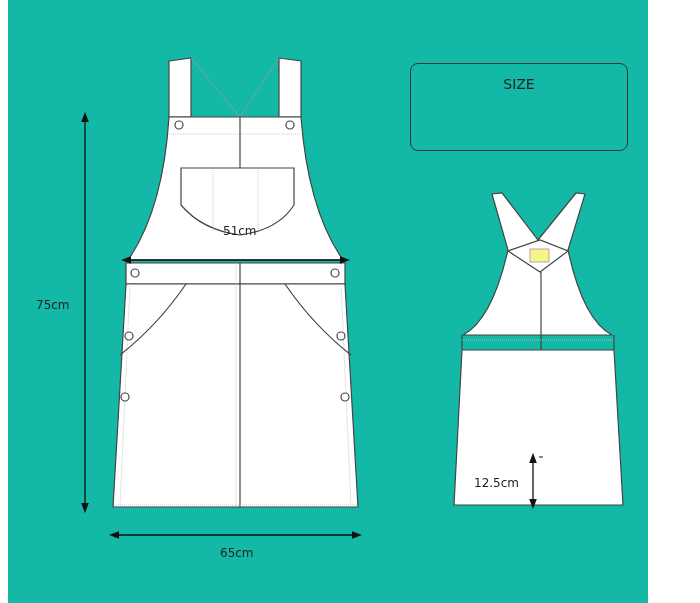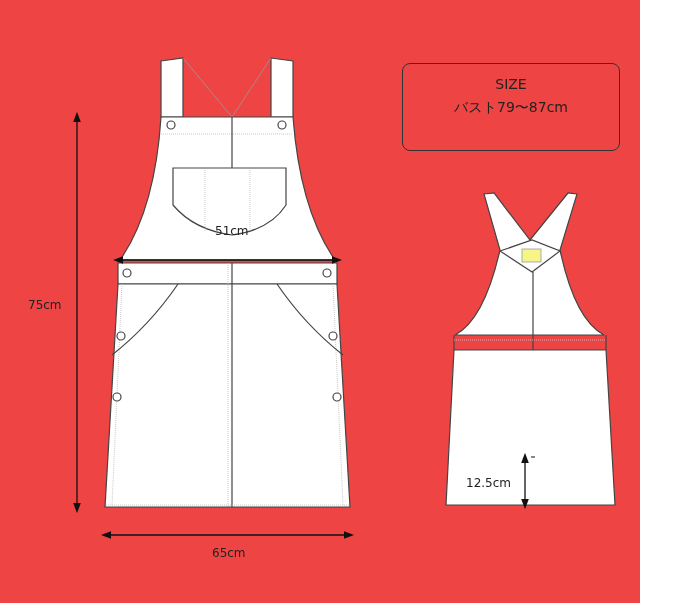--- a/index.html
+++ b/index.html
@@ -1,16 +1,16 @@
 <!DOCTYPE html>
 <html><head>
 <meta charset="utf-8">
 <style>
   html,body{margin:0;padding:0;background:#fff;}
-  #canvas{position:relative;width:640px;height:603px;background:#ef4444;overflow:hidden;font-family:"DejaVu Sans","Liberation Sans",sans-serif;color:#222;}
+  #canvas{position:relative;width:640px;height:603px;background:#14b8a6;overflow:hidden;font-family:"DejaVu Sans","Liberation Sans",sans-serif;color:#222;margin-left:8px;}
   svg{position:absolute;left:0;top:0;}
   .lbl{position:absolute;font-size:12px;color:#222;white-space:nowrap;}
   .size-box{position:absolute;left:402px;top:63px;width:218px;height:88px;border:1px solid #333;border-radius:8px;box-sizing:border-box;text-align:center;font-size:14px;line-height:23px;padding-top:9px;}
   .note{position:absolute;left:418px;top:543px;font-size:11px;color:#222;white-space:nowrap;}
 </style>
 </head>
 <body>
 
 <div id="canvas">
 
@@ -71,21 +71,20 @@
       <line x1="606" y1="335" x2="606" y2="350"></line>
       <line x1="454" y1="340" x2="606" y2="340" stroke="#ccc" stroke-dasharray="1,1" stroke-width="0.8"></line>
     </g>
     <rect x="522" y="249" width="19" height="13" fill="#f7f58a" stroke="#999" stroke-width="0.8"></rect>
     <line x1="525" y1="458" x2="525" y2="504" stroke="#111" stroke-width="1.3" marker-start="url(#ah)" marker-end="url(#ah)"></line>
     <line x1="531" y1="457" x2="535" y2="457" stroke="#111" stroke-width="1"></line>
   </svg>
 
   <div class="size-box">
     <div>SIZE</div>
-    <div>バスト79〜87cm</div>
   </div>
 
   <div class="lbl" style="left:215px;top:224px;">51cm</div>
   <div class="lbl" style="left:28px;top:298px;">75cm</div>
   <div class="lbl" style="left:212px;top:546px;">65cm</div>
   <div class="lbl" style="left:466px;top:476px;">12.5cm</div>
 
 </div>
 
 </body></html>

